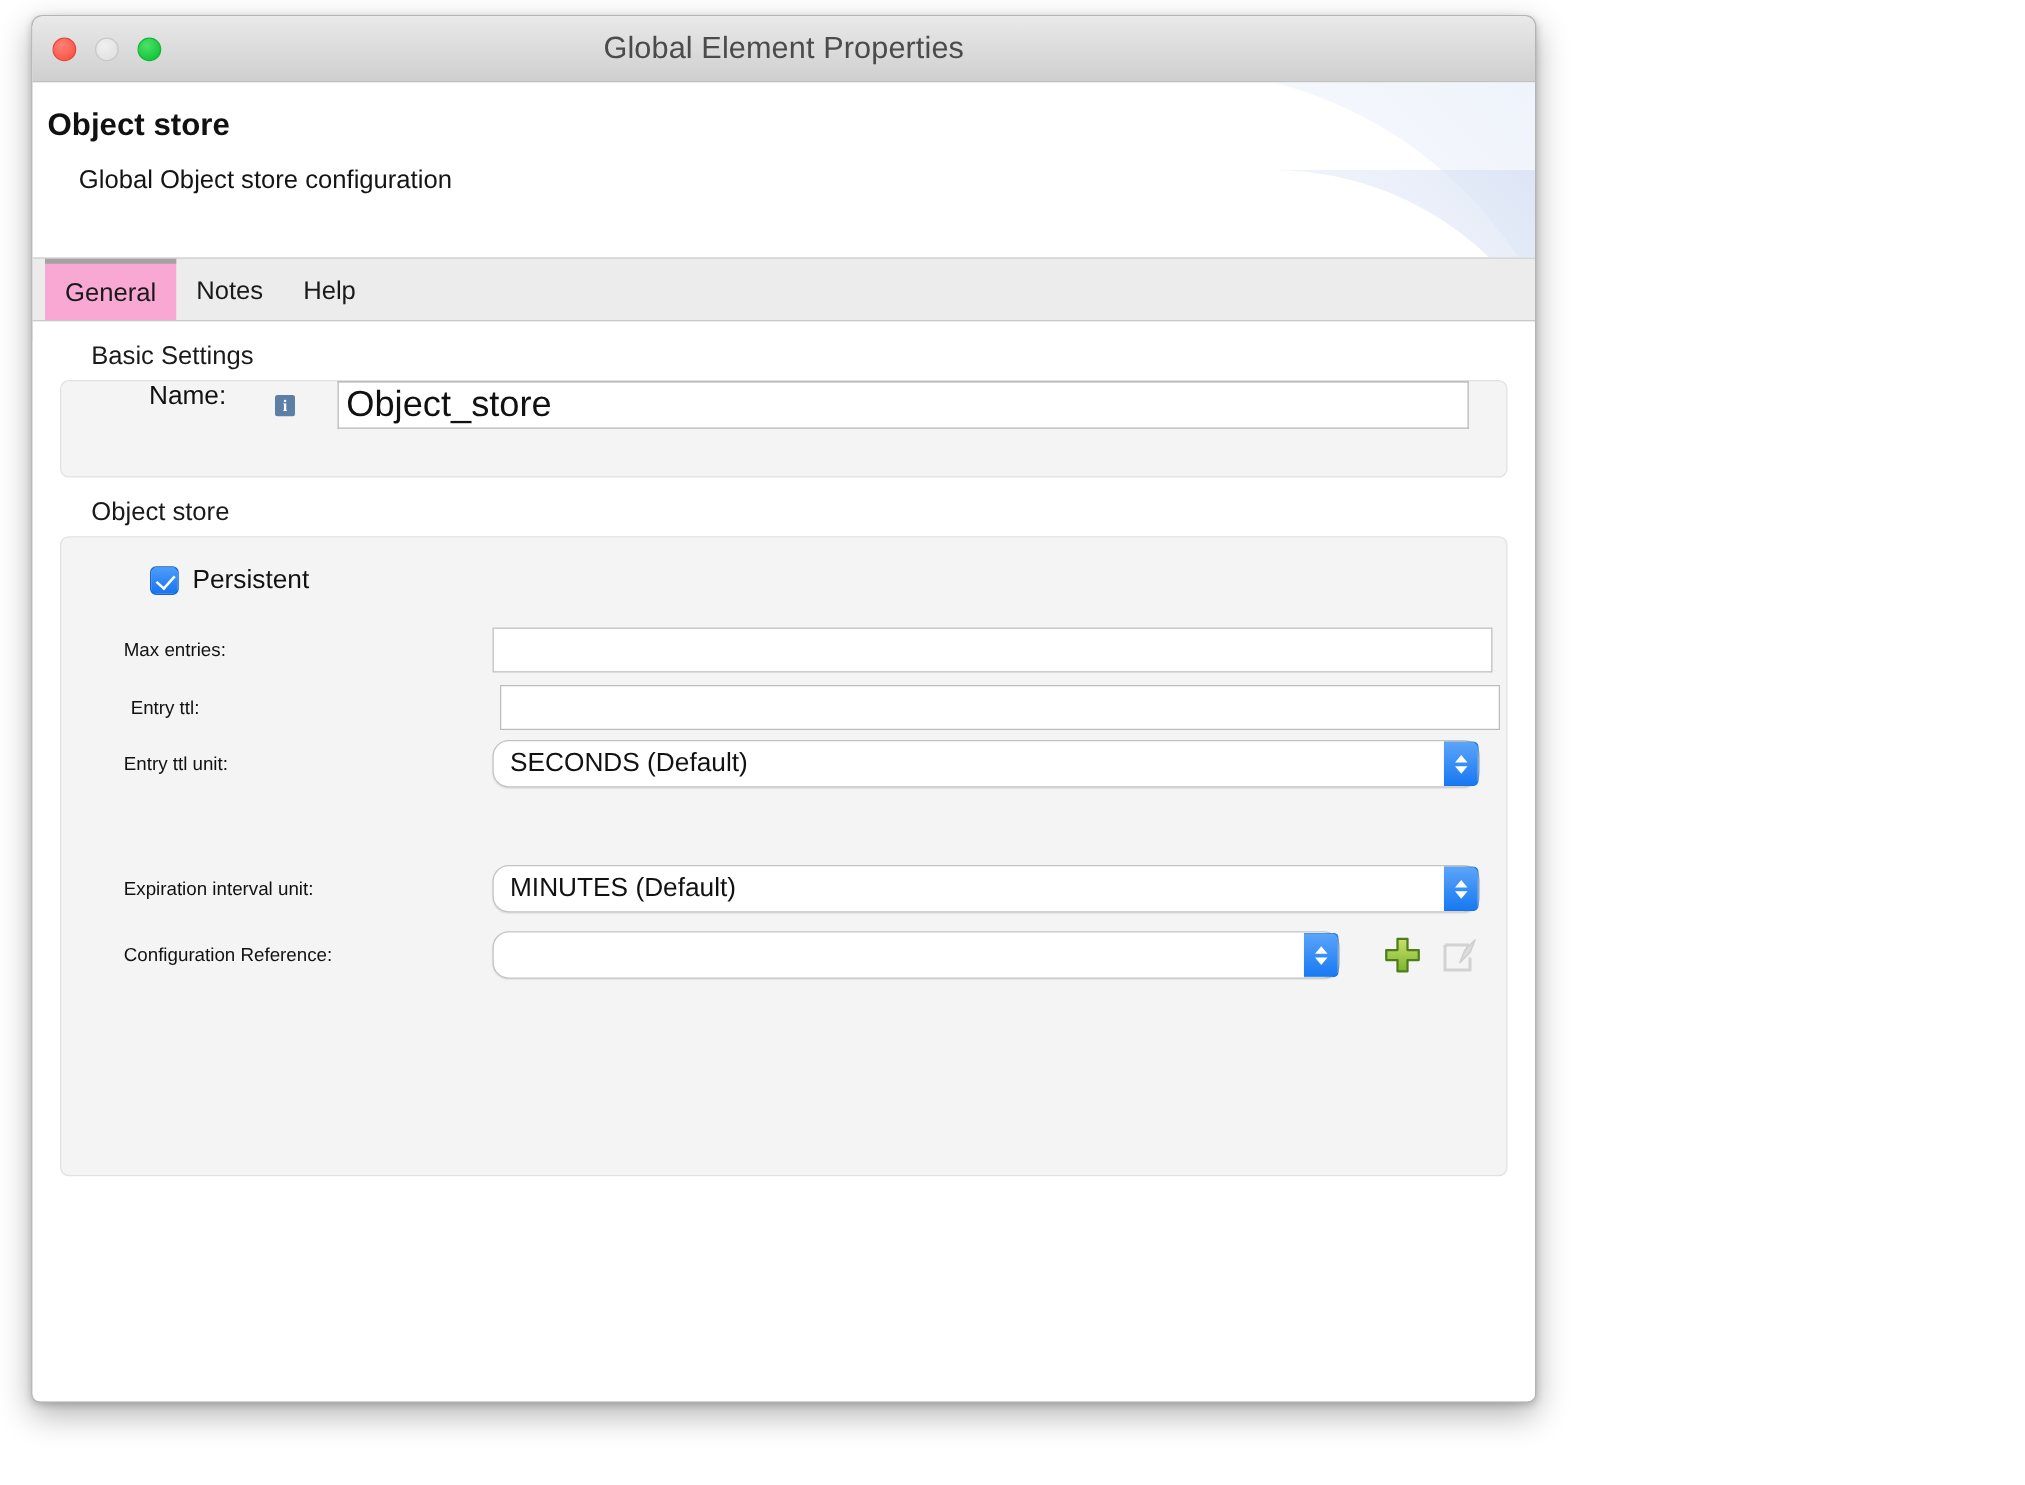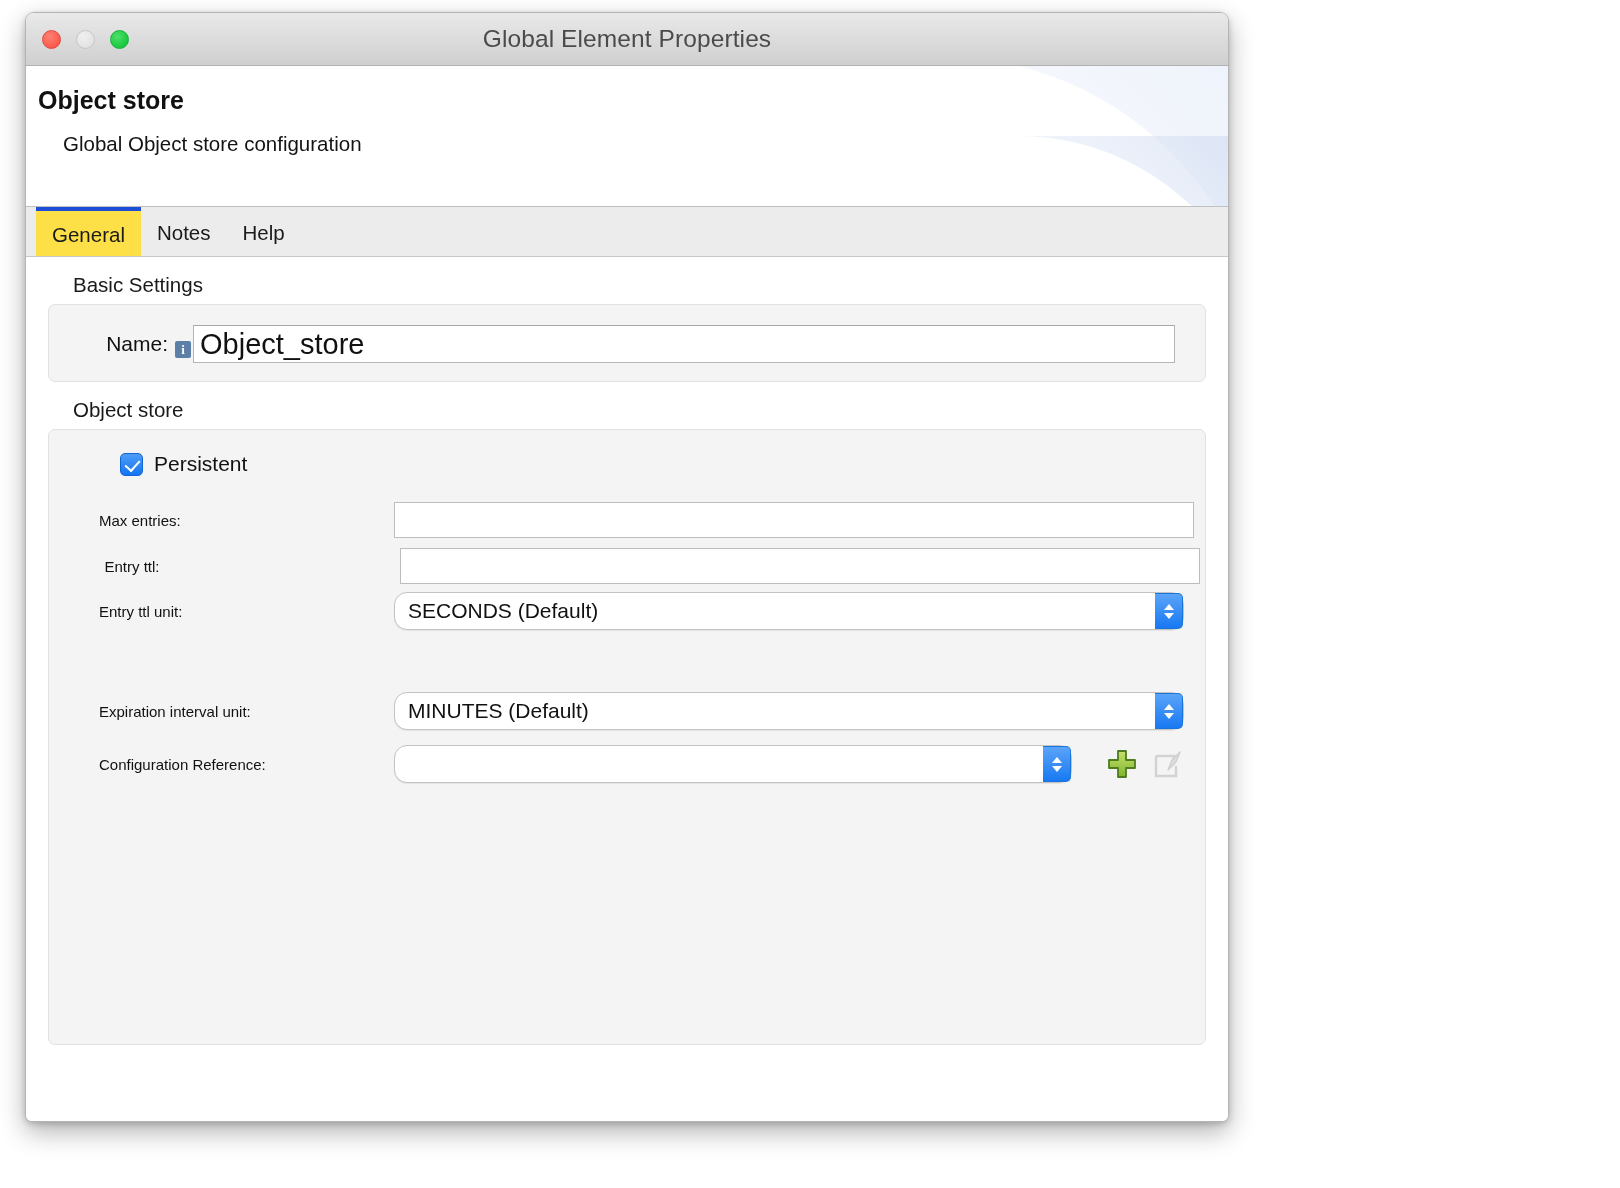--- a/index.html
+++ b/index.html
@@ -85,22 +85,22 @@
     font-size: 20.5px;
     color: #1a1a1a;
     padding: 0 16px;
     height: 49px;
     line-height: 52px;
     position: relative;
     cursor: default;
     white-space: nowrap;
   }
   .tab.active {
-    background: #fde047;
-    border-top: 4px solid #1d4ed8;
+    background: #f9a8d4;
+    border-top: 4px solid #a3a3a3;
     line-height: 48px;
     margin-top: 28px;
   }
 
   
   #body {
     position: relative;
     height: calc(100% - 53px - 141px - 50px);
     background: #ffffff;
     padding: 0 22px;
@@ -110,26 +110,26 @@
     font-size: 20.5px; color: #1a1a1a;
     margin: 16px 0 7px 25px;
   }
   .group-box {
     background: #f4f4f4;
     border: 1px solid #e1e1e1;
     border-radius: 7px;
     position: relative;
   }
   #basic-box { height: 78px; }
-  #objectstore-box { height: 616px; }
+  #objectstore-box { height: 512px; }
 
   
   #name-row {
-    position: absolute; left: 3px; top: 0; right: 0; height: 78px;
-    display: flex; align-items: center;
+    position: absolute; left: 16px; top: 0; right: 0; height: 78px;
+    display: flex; align-items: flex-start; gap: 32px;
   }
   #name-label {
     width: 118px; text-align: right;
     font-size: 21px; color: #111; padding-right: 2px;
   }
   #info-icon {
     width: 16px; height: 17px;
     background: #5b7fa6;
     border-radius: 2px;
     color: #fff;

